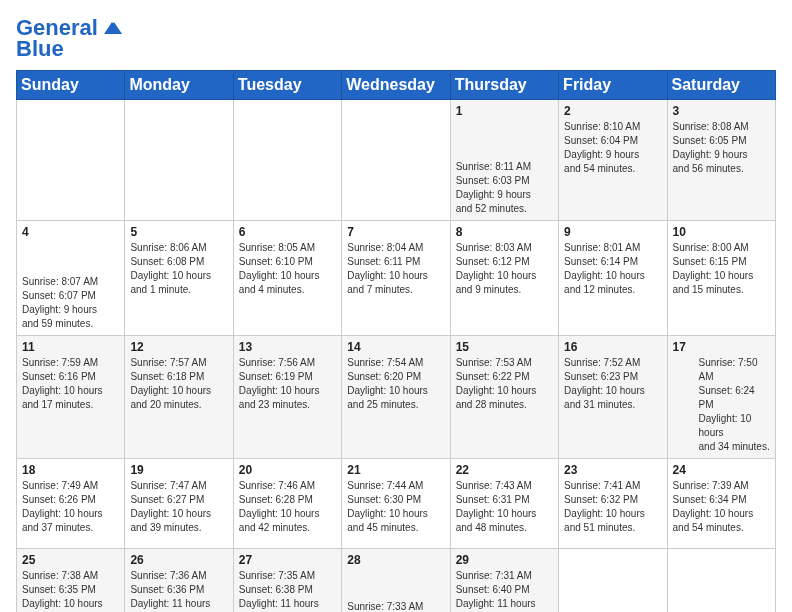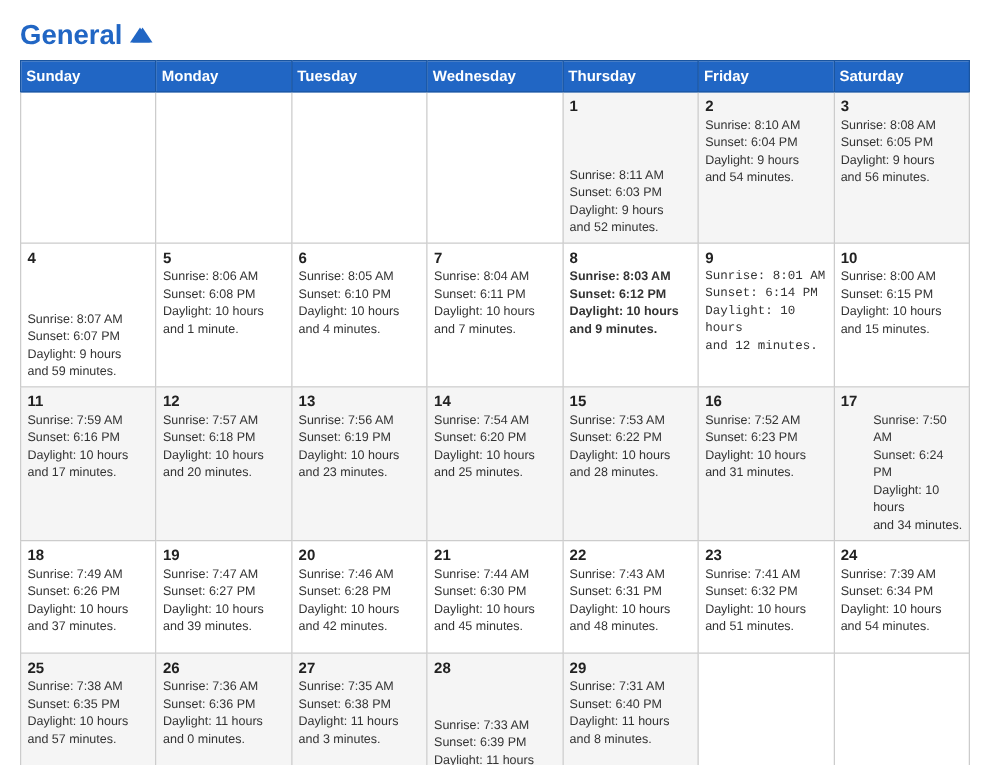--- a/index.html
+++ b/index.html
@@ -43,21 +43,21 @@
       color: #555;
     }
     table {
       width: 100%;
       border-collapse: collapse;
       table-layout: fixed;
     }
     thead th {
       background: #2166c4;
       color: #fff;
-      font-size: 12px;
+      font-size: 16px;
       font-weight: bold;
       padding: 5px 4px;
       text-align: left;
       border: 1px solid #1a55a0;
     }
     tbody td {
       border: 1px solid #ccc;
       vertical-align: top;
       padding: 4px 5px;
       font-size: 10.5px;
@@ -87,20 +87,21 @@
     <div>
       <div style="display:flex;align-items:center;">
         <span class="logo-text">
           <span>General</span>
         </span>
         <svg class="logo-icon" viewBox="0 0 24 24">
           <polygon points="4,18 12,6 20,18" fill="#2166c4"></polygon>
           <polygon points="10,18 18,6 26,18" fill="#2166c4" transform="translate(-4,0)"></polygon>
         </svg>
       </div>
+      <div style="font-size:22px;font-weight:bold;color:#2166c4;margin-top:-4px;">Blue</div>
     </div>
   </div>
   <div class="title-area">
     <div class="month-title"></div>
     <div class="location"></div>
   </div>
 </div>
 
 <table>
   <thead>
@@ -166,28 +167,28 @@
         </td>
         <td>
           <span class="day-num">7</span>
           <div class="day-info" style="white-space: pre-line;">Sunrise: 8:04 AM
 Sunset: 6:11 PM
 Daylight: 10 hours
 and 7 minutes.</div>
         </td>
         <td>
           <span class="day-num">8</span>
-          <div class="day-info" style="white-space: pre-line; font-weight: bold;">Sunrise: 8:03 AM
+          <div class="day-info" style="white-space: pre-line;">Sunrise: 8:03 AM
 Sunset: 6:12 PM
 Daylight: 10 hours
 and 9 minutes.</div>
         </td>
         <td>
           <span class="day-num">9</span>
-          <div class="day-info" style="white-space: pre-line; font-family: Liberation Mono, monospace;">Sunrise: 8:01 AM
+          <div class="day-info" style="white-space: pre-line;">Sunrise: 8:01 AM
 Sunset: 6:14 PM
 Daylight: 10 hours
 and 12 minutes.</div>
         </td>
         <td>
           <span class="day-num">10</span>
           <div class="day-info" style="white-space: pre-line;">Sunrise: 8:00 AM
 Sunset: 6:15 PM
 Daylight: 10 hours
 and 15 minutes.</div>

